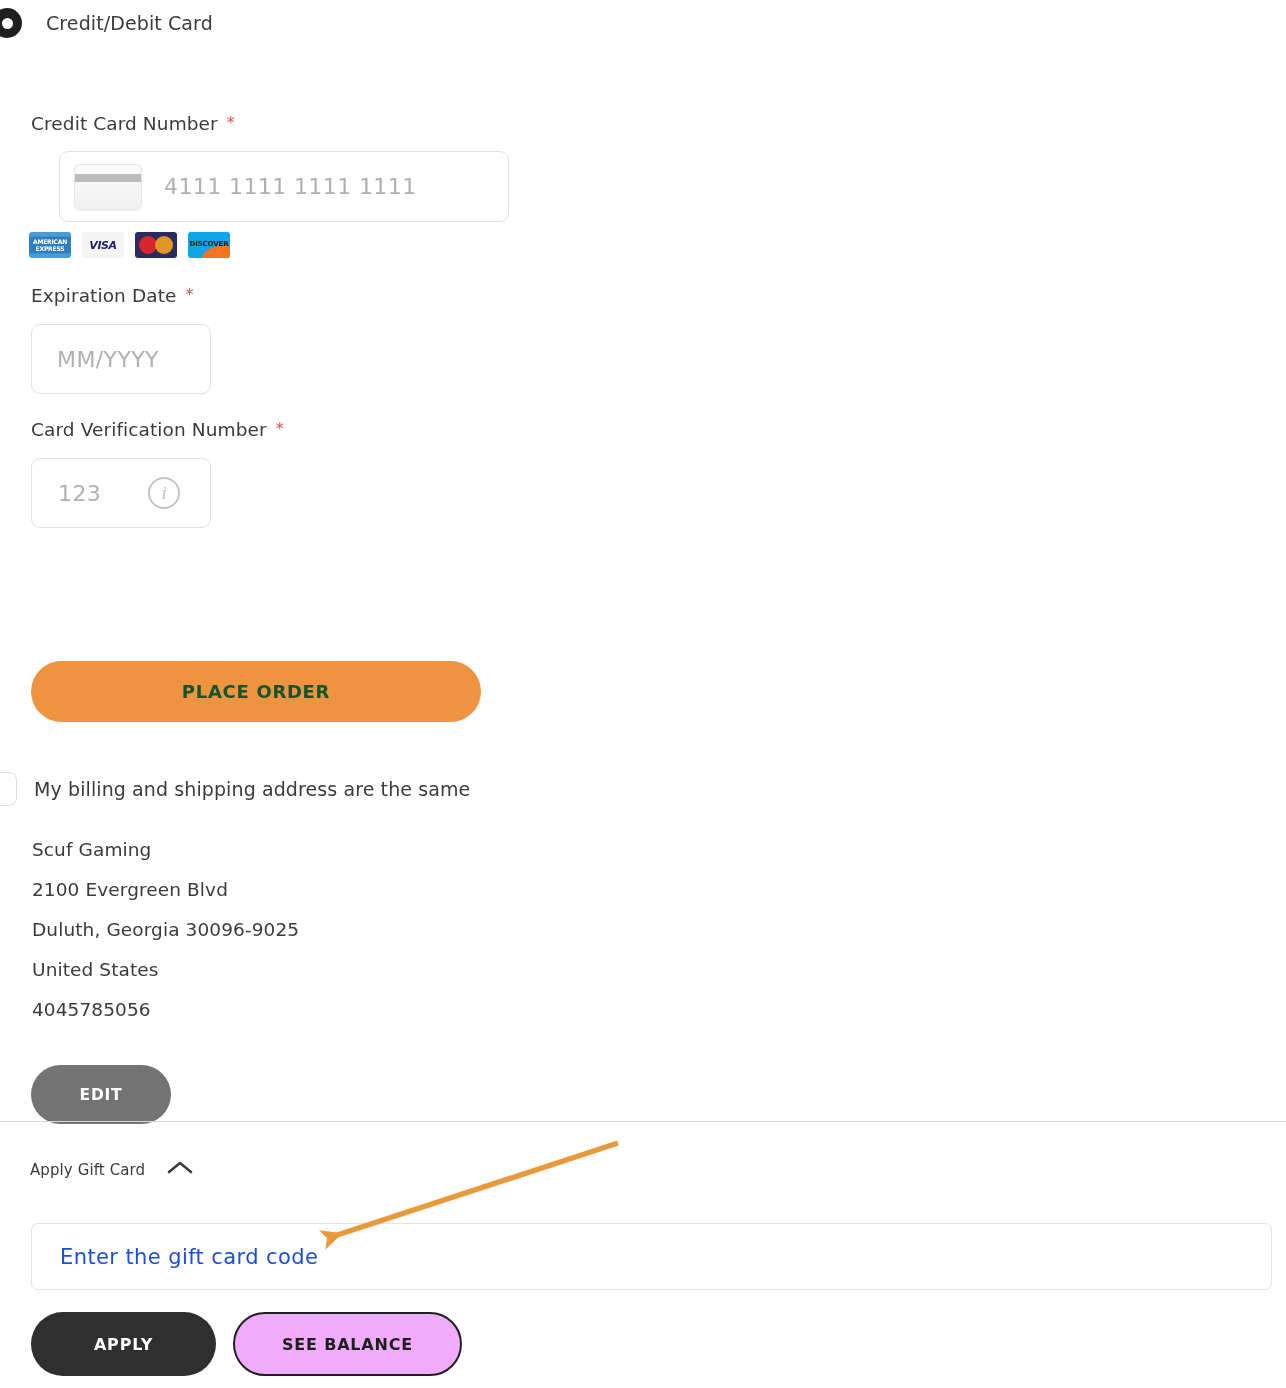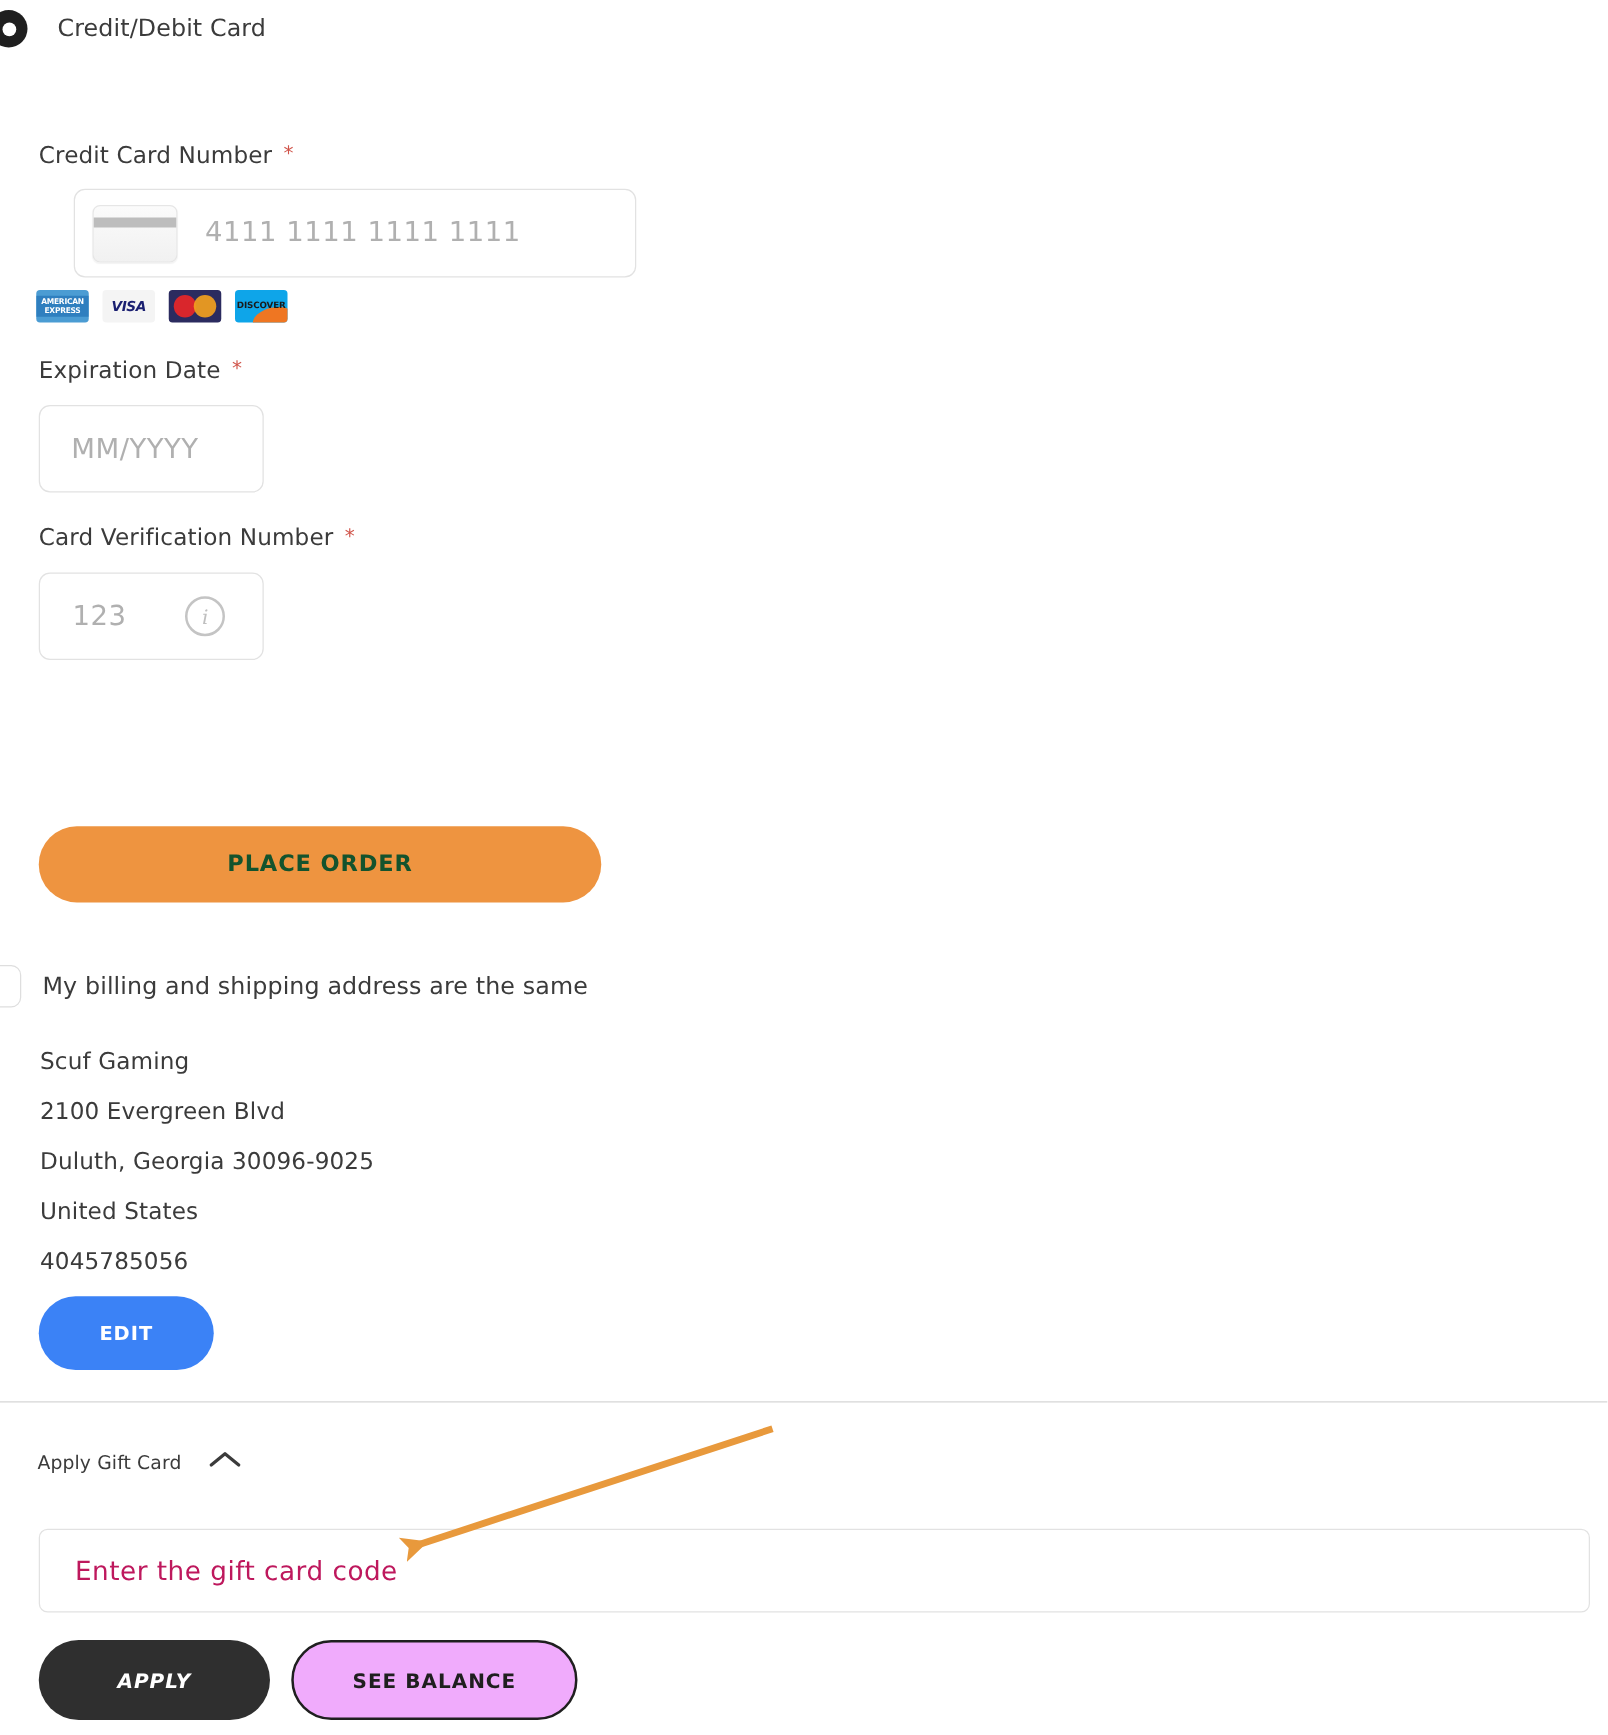--- a/index.html
+++ b/index.html
@@ -261,25 +261,25 @@
   .address {
     position: absolute;
     left: 32px; top: 830px;
     font-size: 18.5px;
     color: #3b3b3b;
     line-height: 40px;
     letter-spacing: .1px;
   }
   #edit-btn {
     position: absolute;
-    left: 31px; top: 1037px;
+    left: 31px; top: 1065px;
     width: 140px; height: 59px;
     border: none;
     border-radius: 30px;
-    background: #3b82f6;
+    background: #737373;
     color: #ffffff;
     font-size: 15.5px;
     font-weight: bold;
     letter-spacing: .8px;
     font-family: "DejaVu Sans", "Liberation Sans", sans-serif;
     cursor: pointer;
   }
 
   
   .divider {
@@ -305,36 +305,35 @@
     margin-left: 20px;
     display: block;
   }
   #gift-input {
     position: absolute;
     left: 31px; top: 1223px;
     width: 1241px; height: 67px;
     padding-left: 28px;
     border-radius: 7px;
   }
-  #gift-input .placeholder { font-size: 21px; color: #be185d; }
+  #gift-input .placeholder { font-size: 21px; color: #1d4ed8; }
 
   #apply-btn {
     position: absolute;
     left: 31px; top: 1312px;
     width: 185px; height: 64px;
     border: none;
     border-radius: 32px;
     background: #2f2f2f;
     color: #ffffff;
     font-size: 16px;
     font-weight: bold;
     letter-spacing: .8px;
     font-family: "DejaVu Sans", "Liberation Sans", sans-serif;
     cursor: pointer;
-    font-style: italic;
   }
   #balance-btn {
     position: absolute;
     left: 233px; top: 1312px;
     width: 229px; height: 64px;
     box-sizing: border-box;
     border: 2px solid #1f1f1f;
     border-radius: 32px;
     background: #f0abfc;
     color: #1f1f1f;

